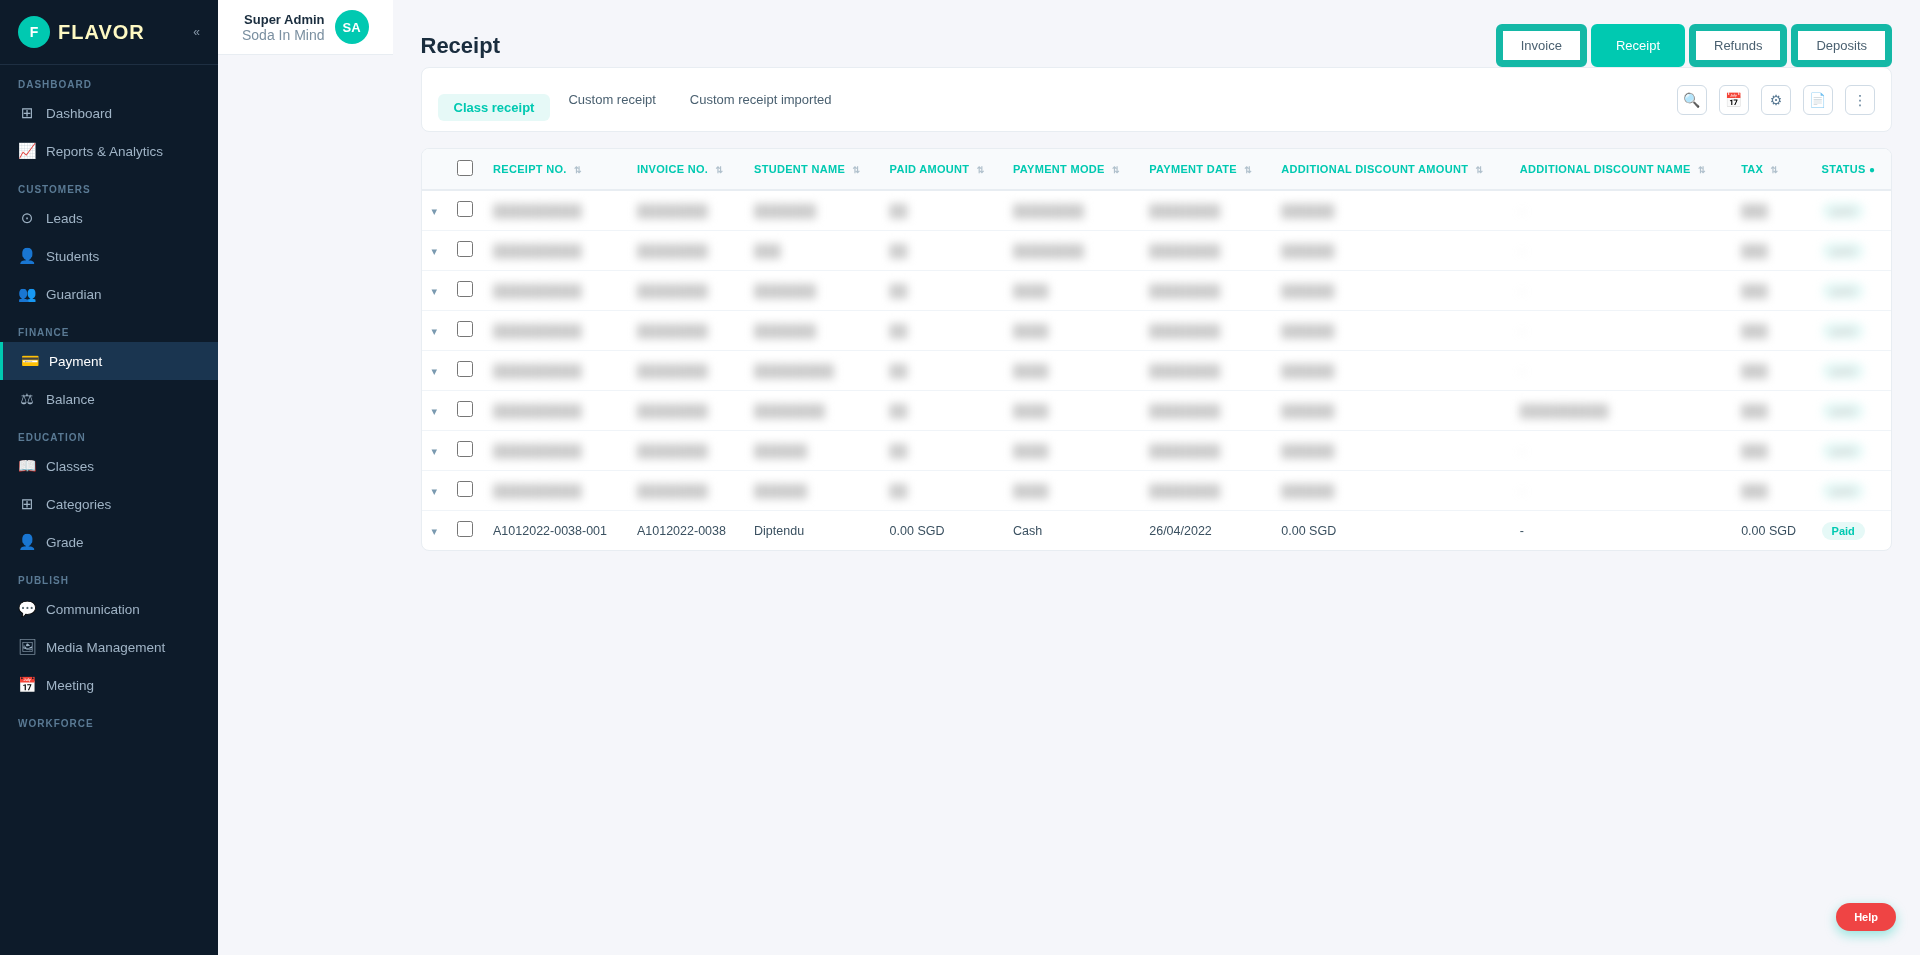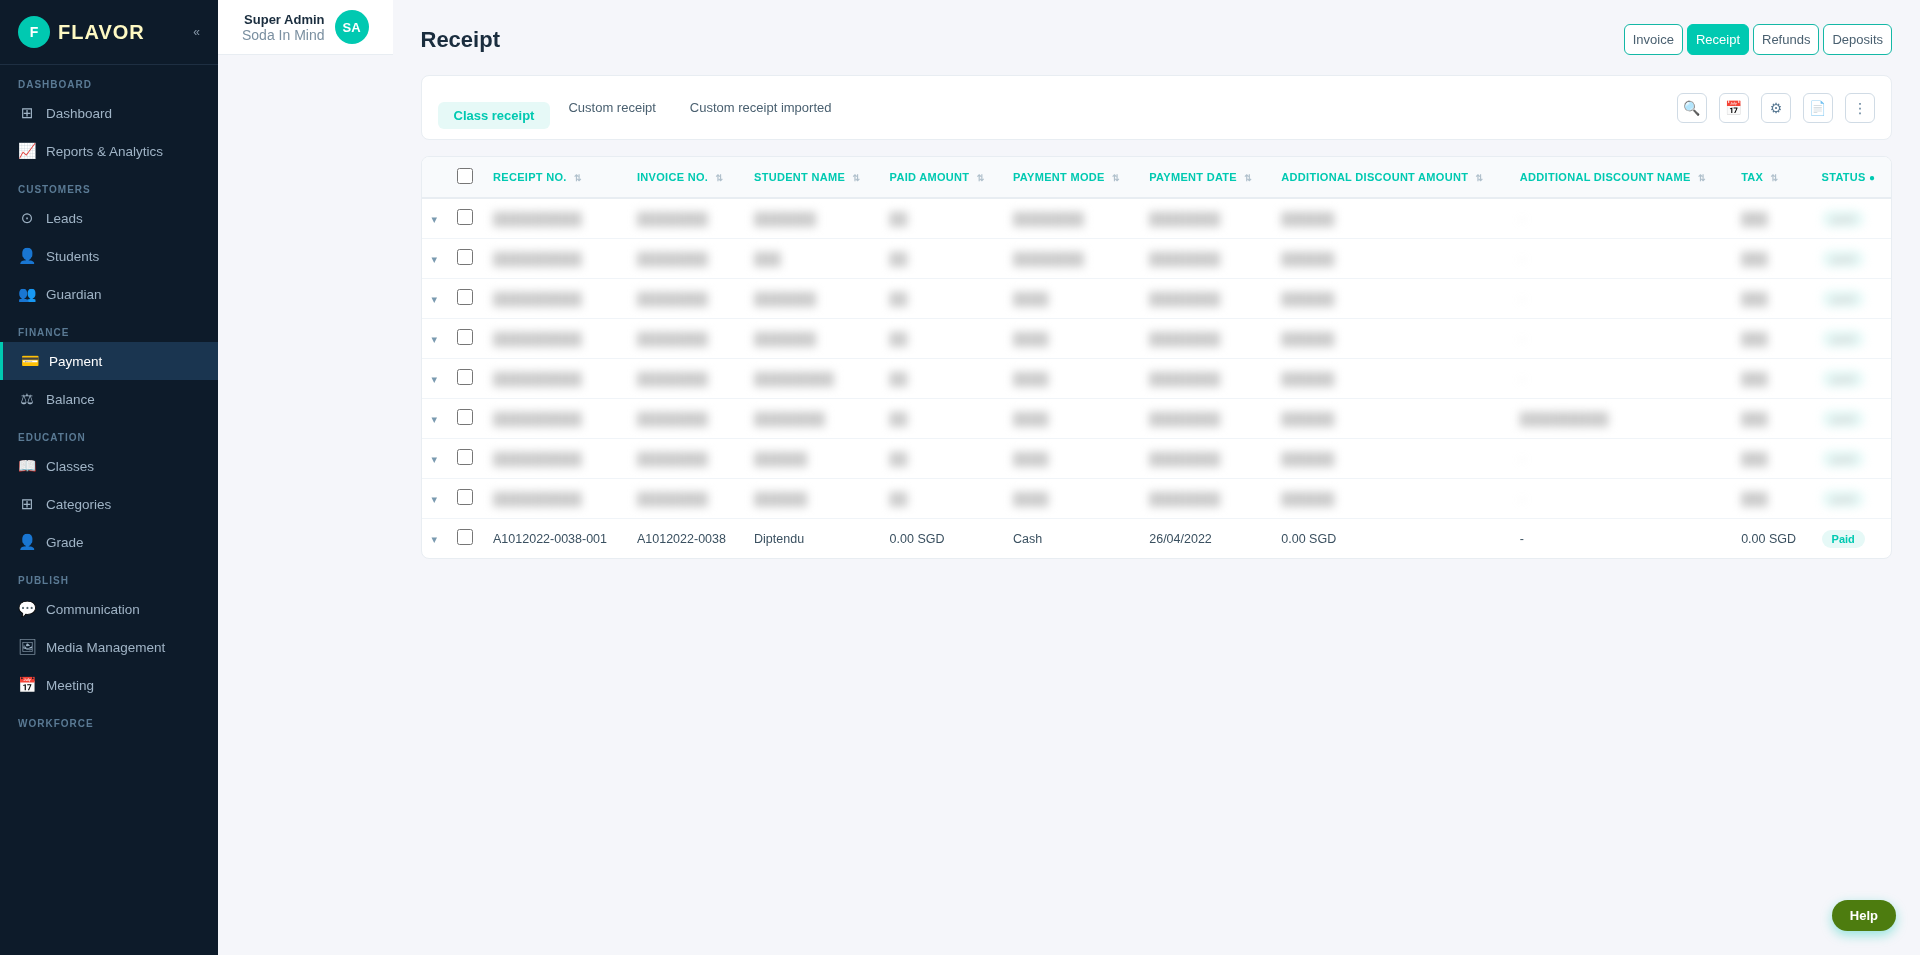--- a/index.html
+++ b/index.html
@@ -98,31 +98,30 @@
       flex: 1;
       overflow: auto;
       padding: 24px 28px;
     }
 
     
     .page-header {
       display: flex;
       align-items: center;
       justify-content: space-between;
-      margin-bottom: 20px;
     }
     .page-title { font-size: 22px; font-weight: 700; color: #1a2d3e; }
 
     .tab-group {
       display: flex;
       gap: 4px;
     }
     .tab-btn {
-      padding: 7px 8px;
-      border: 1px solid #14b8a6;
+      padding: 7px 18px;
+      border: 7px solid #14b8a6;
       background: #fff;
       border-radius: 6px;
       font-size: 13px;
       cursor: pointer;
       color: #4a6070;
       font-weight: 500;
       transition: all 0.15s;
     }
     .tab-btn.active {
       background: #00c9b1;
@@ -221,26 +220,26 @@
     .blurred {
       filter: blur(4px);
       color: #ccc;
       user-select: none;
     }
 
     .help-btn {
       position: fixed;
       bottom: 24px;
       right: 24px;
-      background: #4d7c0f;
+      background: #ef4444;
       color: #fff;
       border: none;
       border-radius: 20px;
       padding: 8px 18px;
-      font-size: 13px;
+      font-size: 11px;
       font-weight: 600;
       cursor: pointer;
       box-shadow: 0 4px 12px rgba(0,201,177,0.4);
     }
 
     .col-checkbox { width: 36px; }
     .col-expand { width: 24px; }
   </style>
 </head>
 <body>

